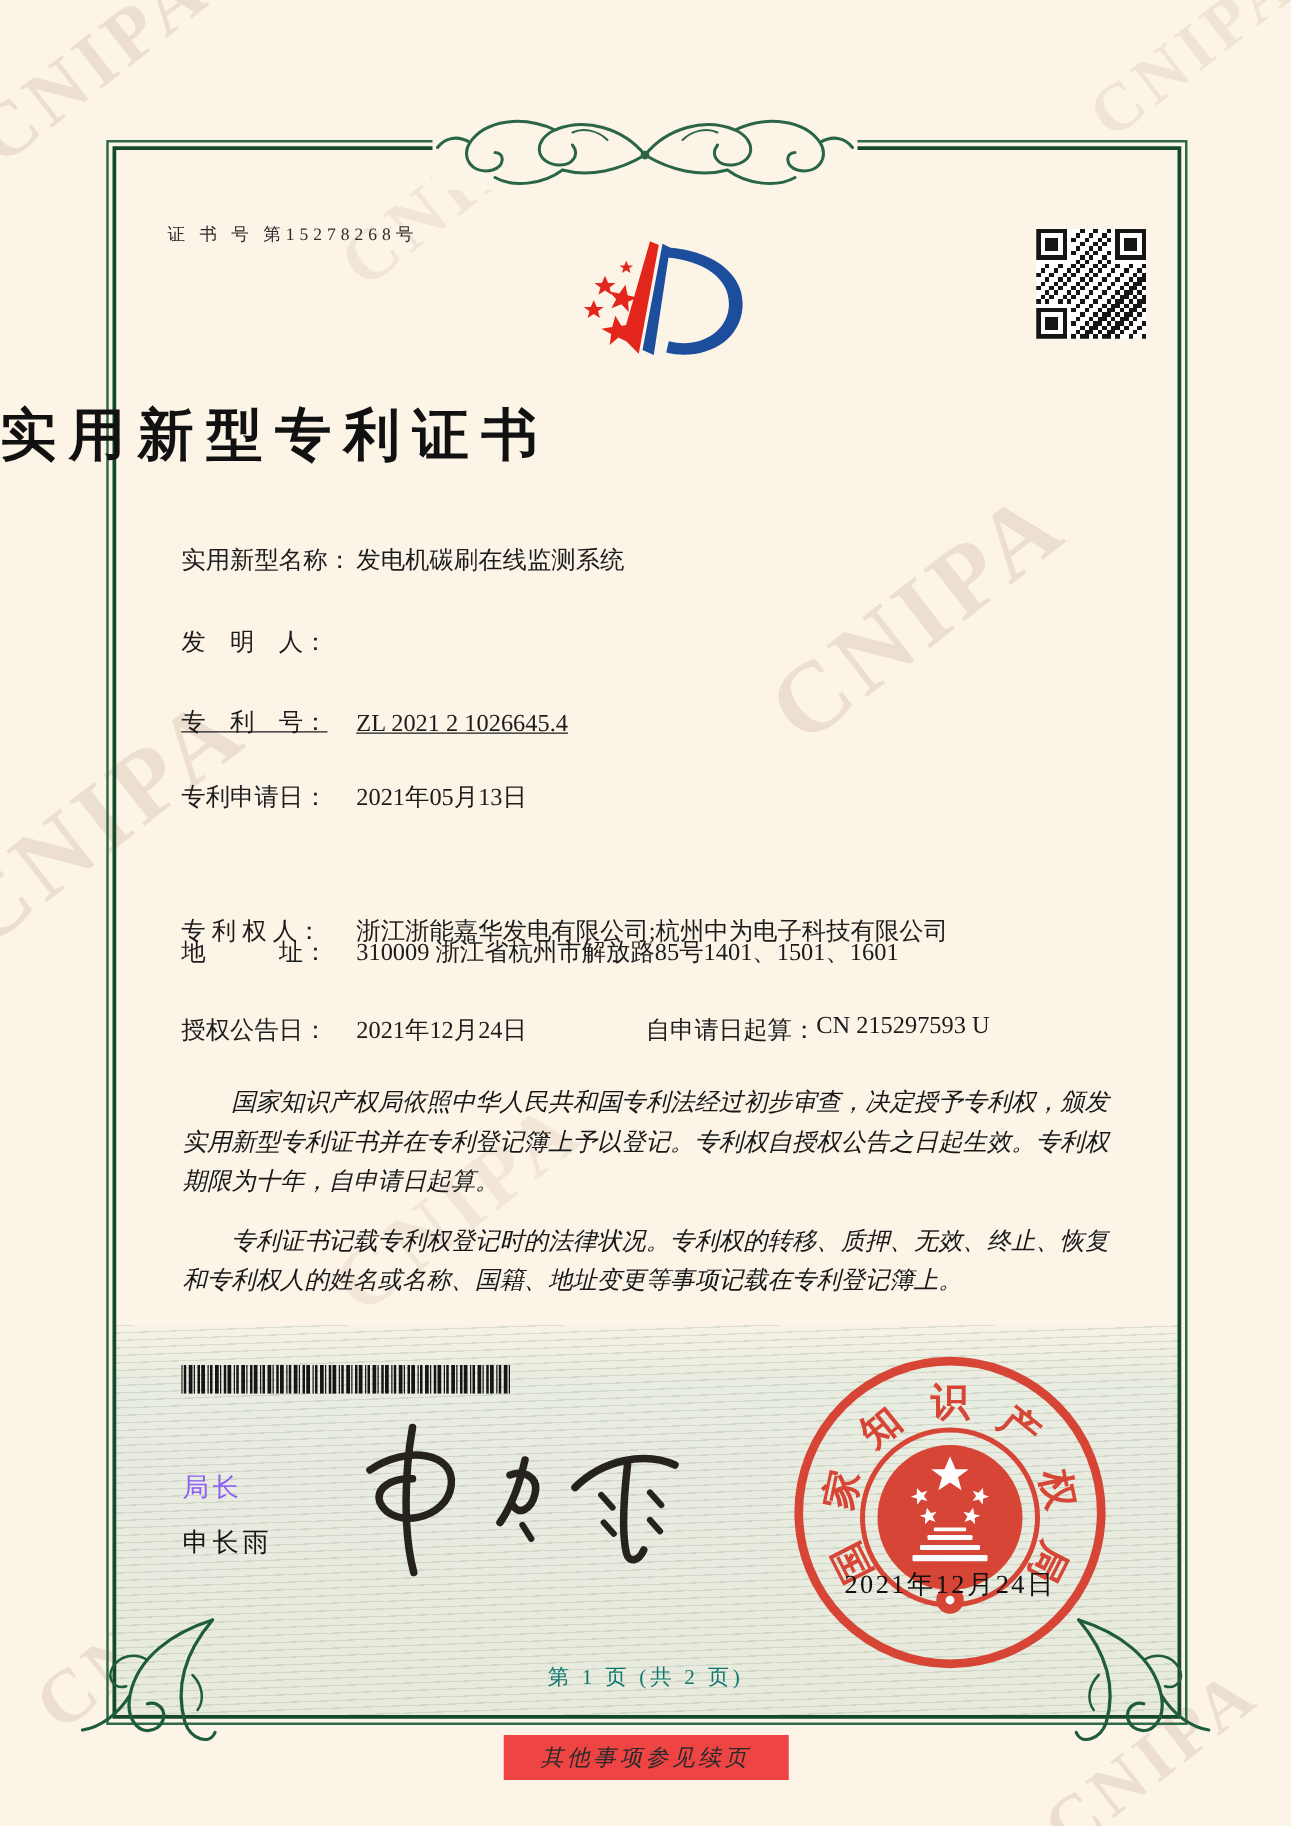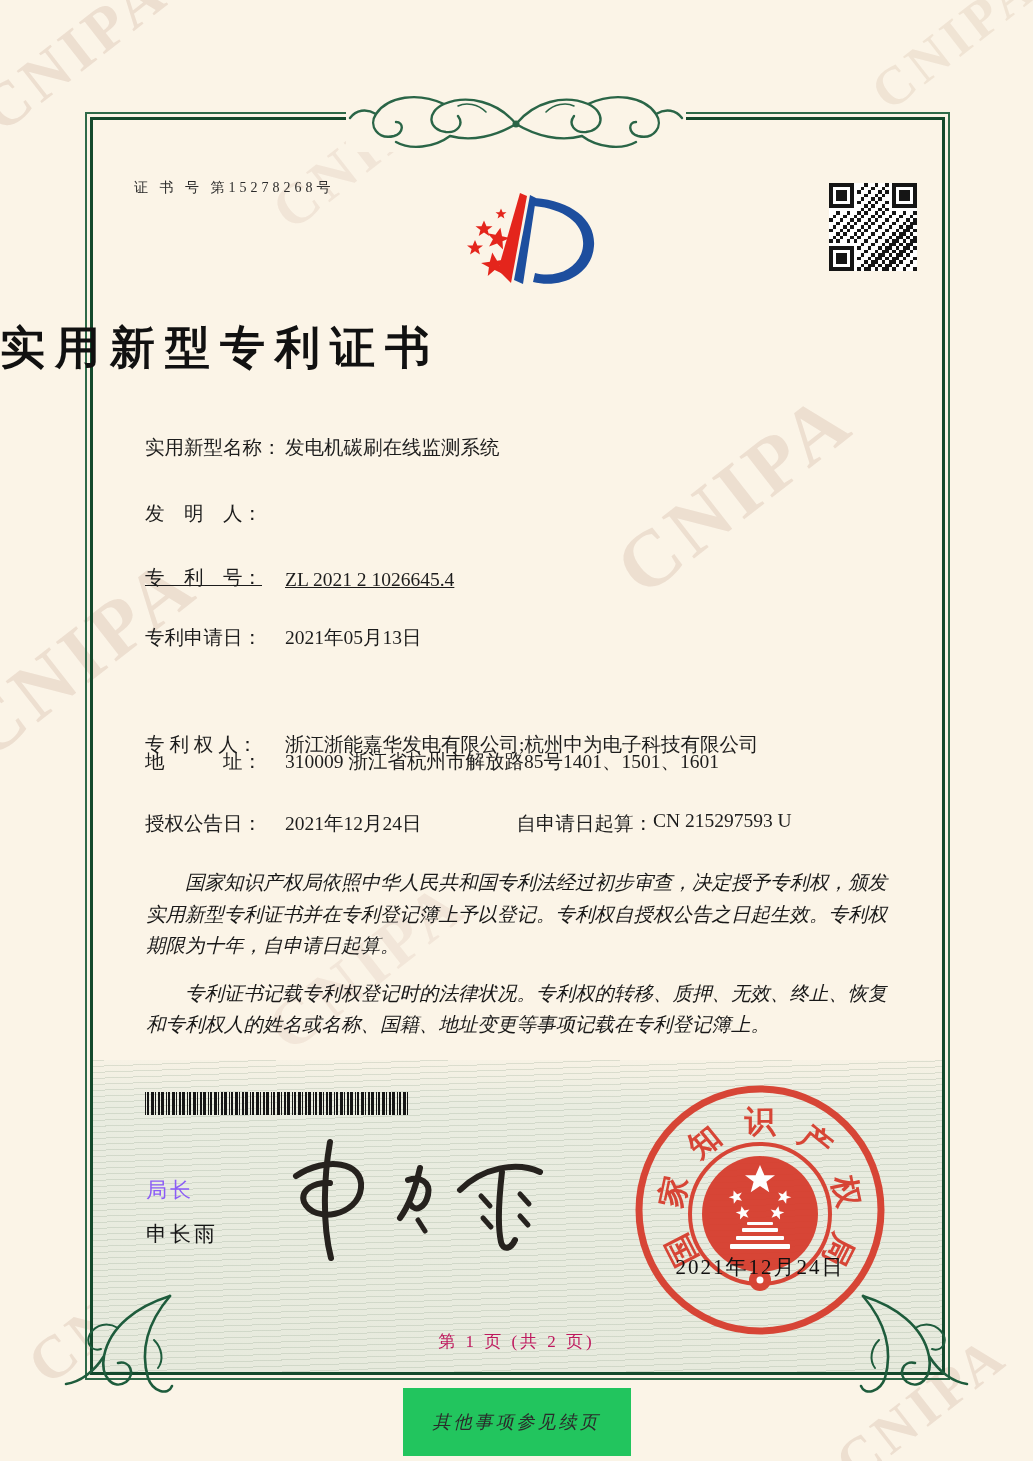--- a/index.html
+++ b/index.html
@@ -40,23 +40,23 @@
   .officer-title{position:absolute;left:146px;top:1176px;font-size:21px;letter-spacing:3px;
       font-family:"Liberation Sans","DejaVu Sans",sans-serif;color:#8b5cf6;}
   .officer-name{position:absolute;left:146px;top:1220px;font-size:21px;letter-spacing:3px;
       font-family:"Liberation Sans","DejaVu Sans",sans-serif;color:#161616;}
   .signature{position:absolute;left:268px;top:1128px;width:300px;height:140px;}
   .seal{position:absolute;left:616px;top:1082px;width:288px;height:256px;mix-blend-mode:multiply;opacity:.95;z-index:5;}
   #seal-ring text{font-size:31px;fill:#d63c2c;font-weight:bold;font-family:"Liberation Serif",serif;}
   .seal-date{position:absolute;left:642px;top:1253px;width:236px;font-size:21px;letter-spacing:2px;
              color:#101010;z-index:6;text-align:center;}
   .pageno{position:absolute;left:0;top:1330px;width:100%;text-align:center;font-size:17px;
-          letter-spacing:3px;color:#be185d;z-index:4;}
-  .note{position:absolute;left:50%;transform:translateX(-50%);top:1388px;background:#22c55e;
-        padding:22px 30px;font-size:18px;font-style:italic;letter-spacing:3px;color:#2a2a2a;z-index:6;}
+          letter-spacing:3px;color:#0f766e;z-index:4;}
+  .note{position:absolute;left:50%;transform:translateX(-50%);top:1388px;background:#ef4444;
+        padding:6px 30px;font-size:18px;font-style:italic;letter-spacing:3px;color:#2a2a2a;z-index:6;}
   .flourish-top{position:absolute;left:346px;top:86px;width:340px;height:66px;background:#fbf4e7;z-index:4;}
   .corner{position:absolute;width:120px;height:120px;z-index:5;}
   .corner-bl{left:58px;top:1288px;}
   .corner-br{left:855px;top:1288px;transform:scaleX(-1);}
 </style>
 </head>
 <body>
 
 <div class="page">
 

